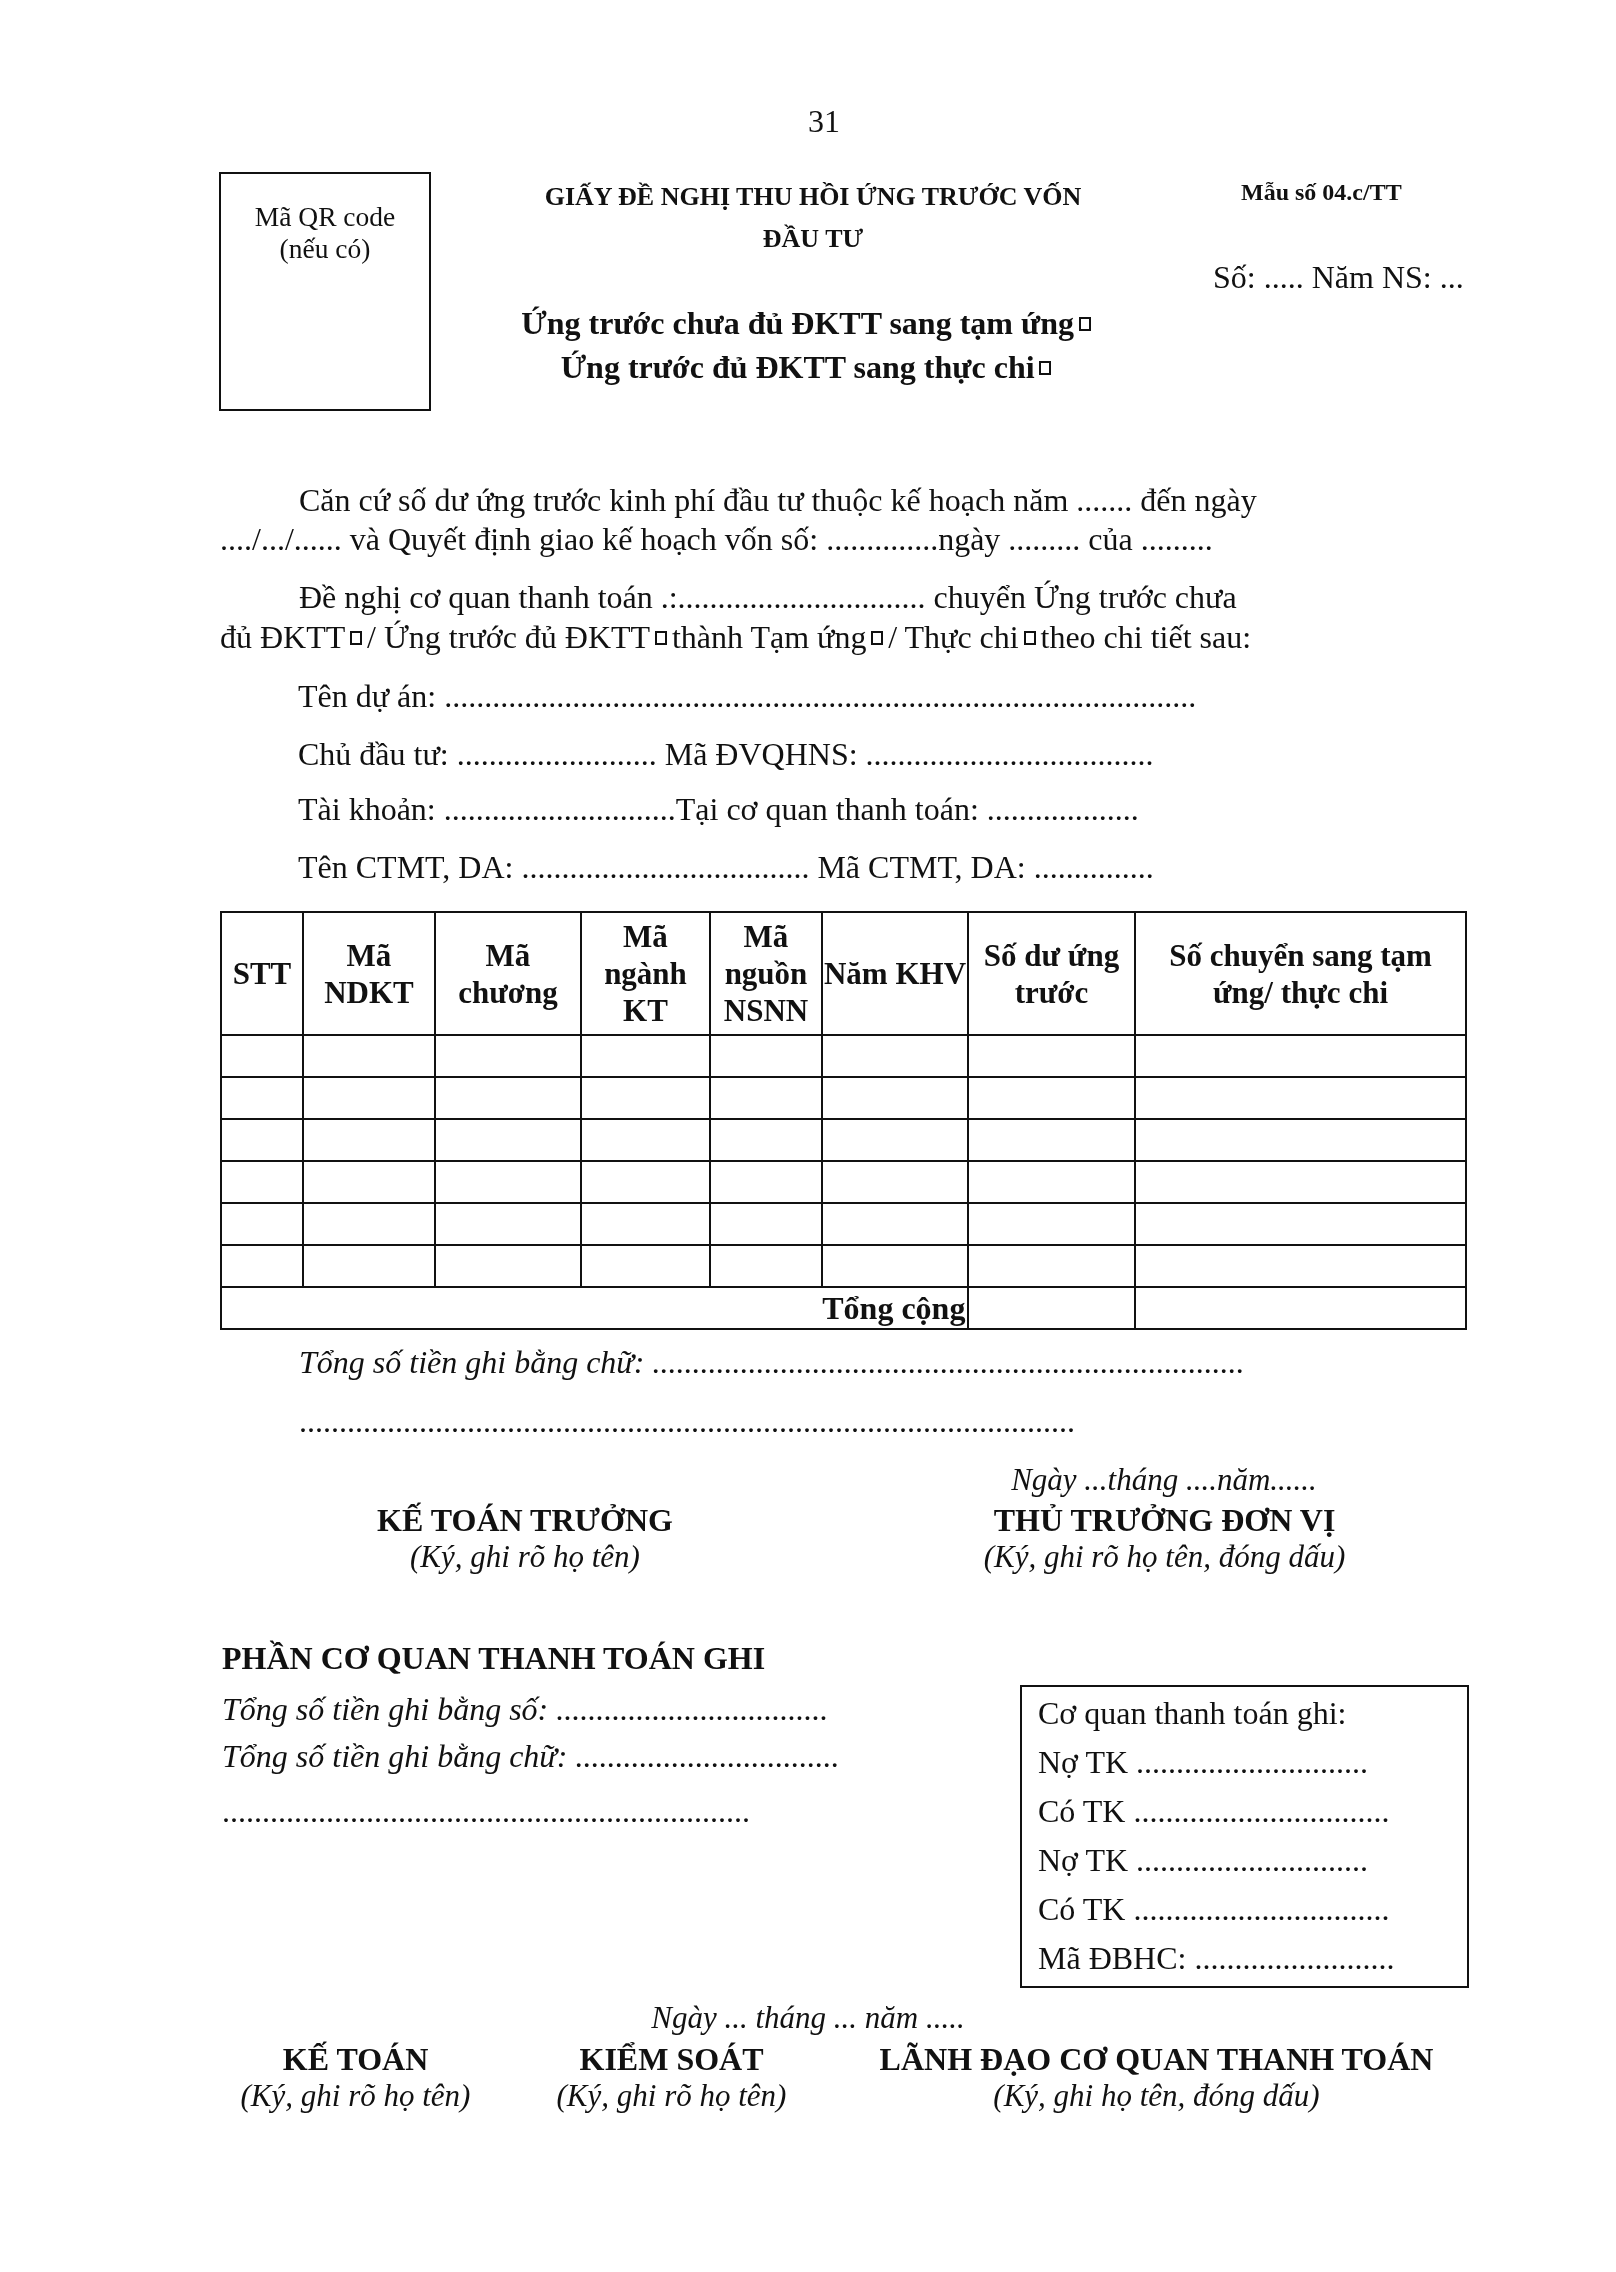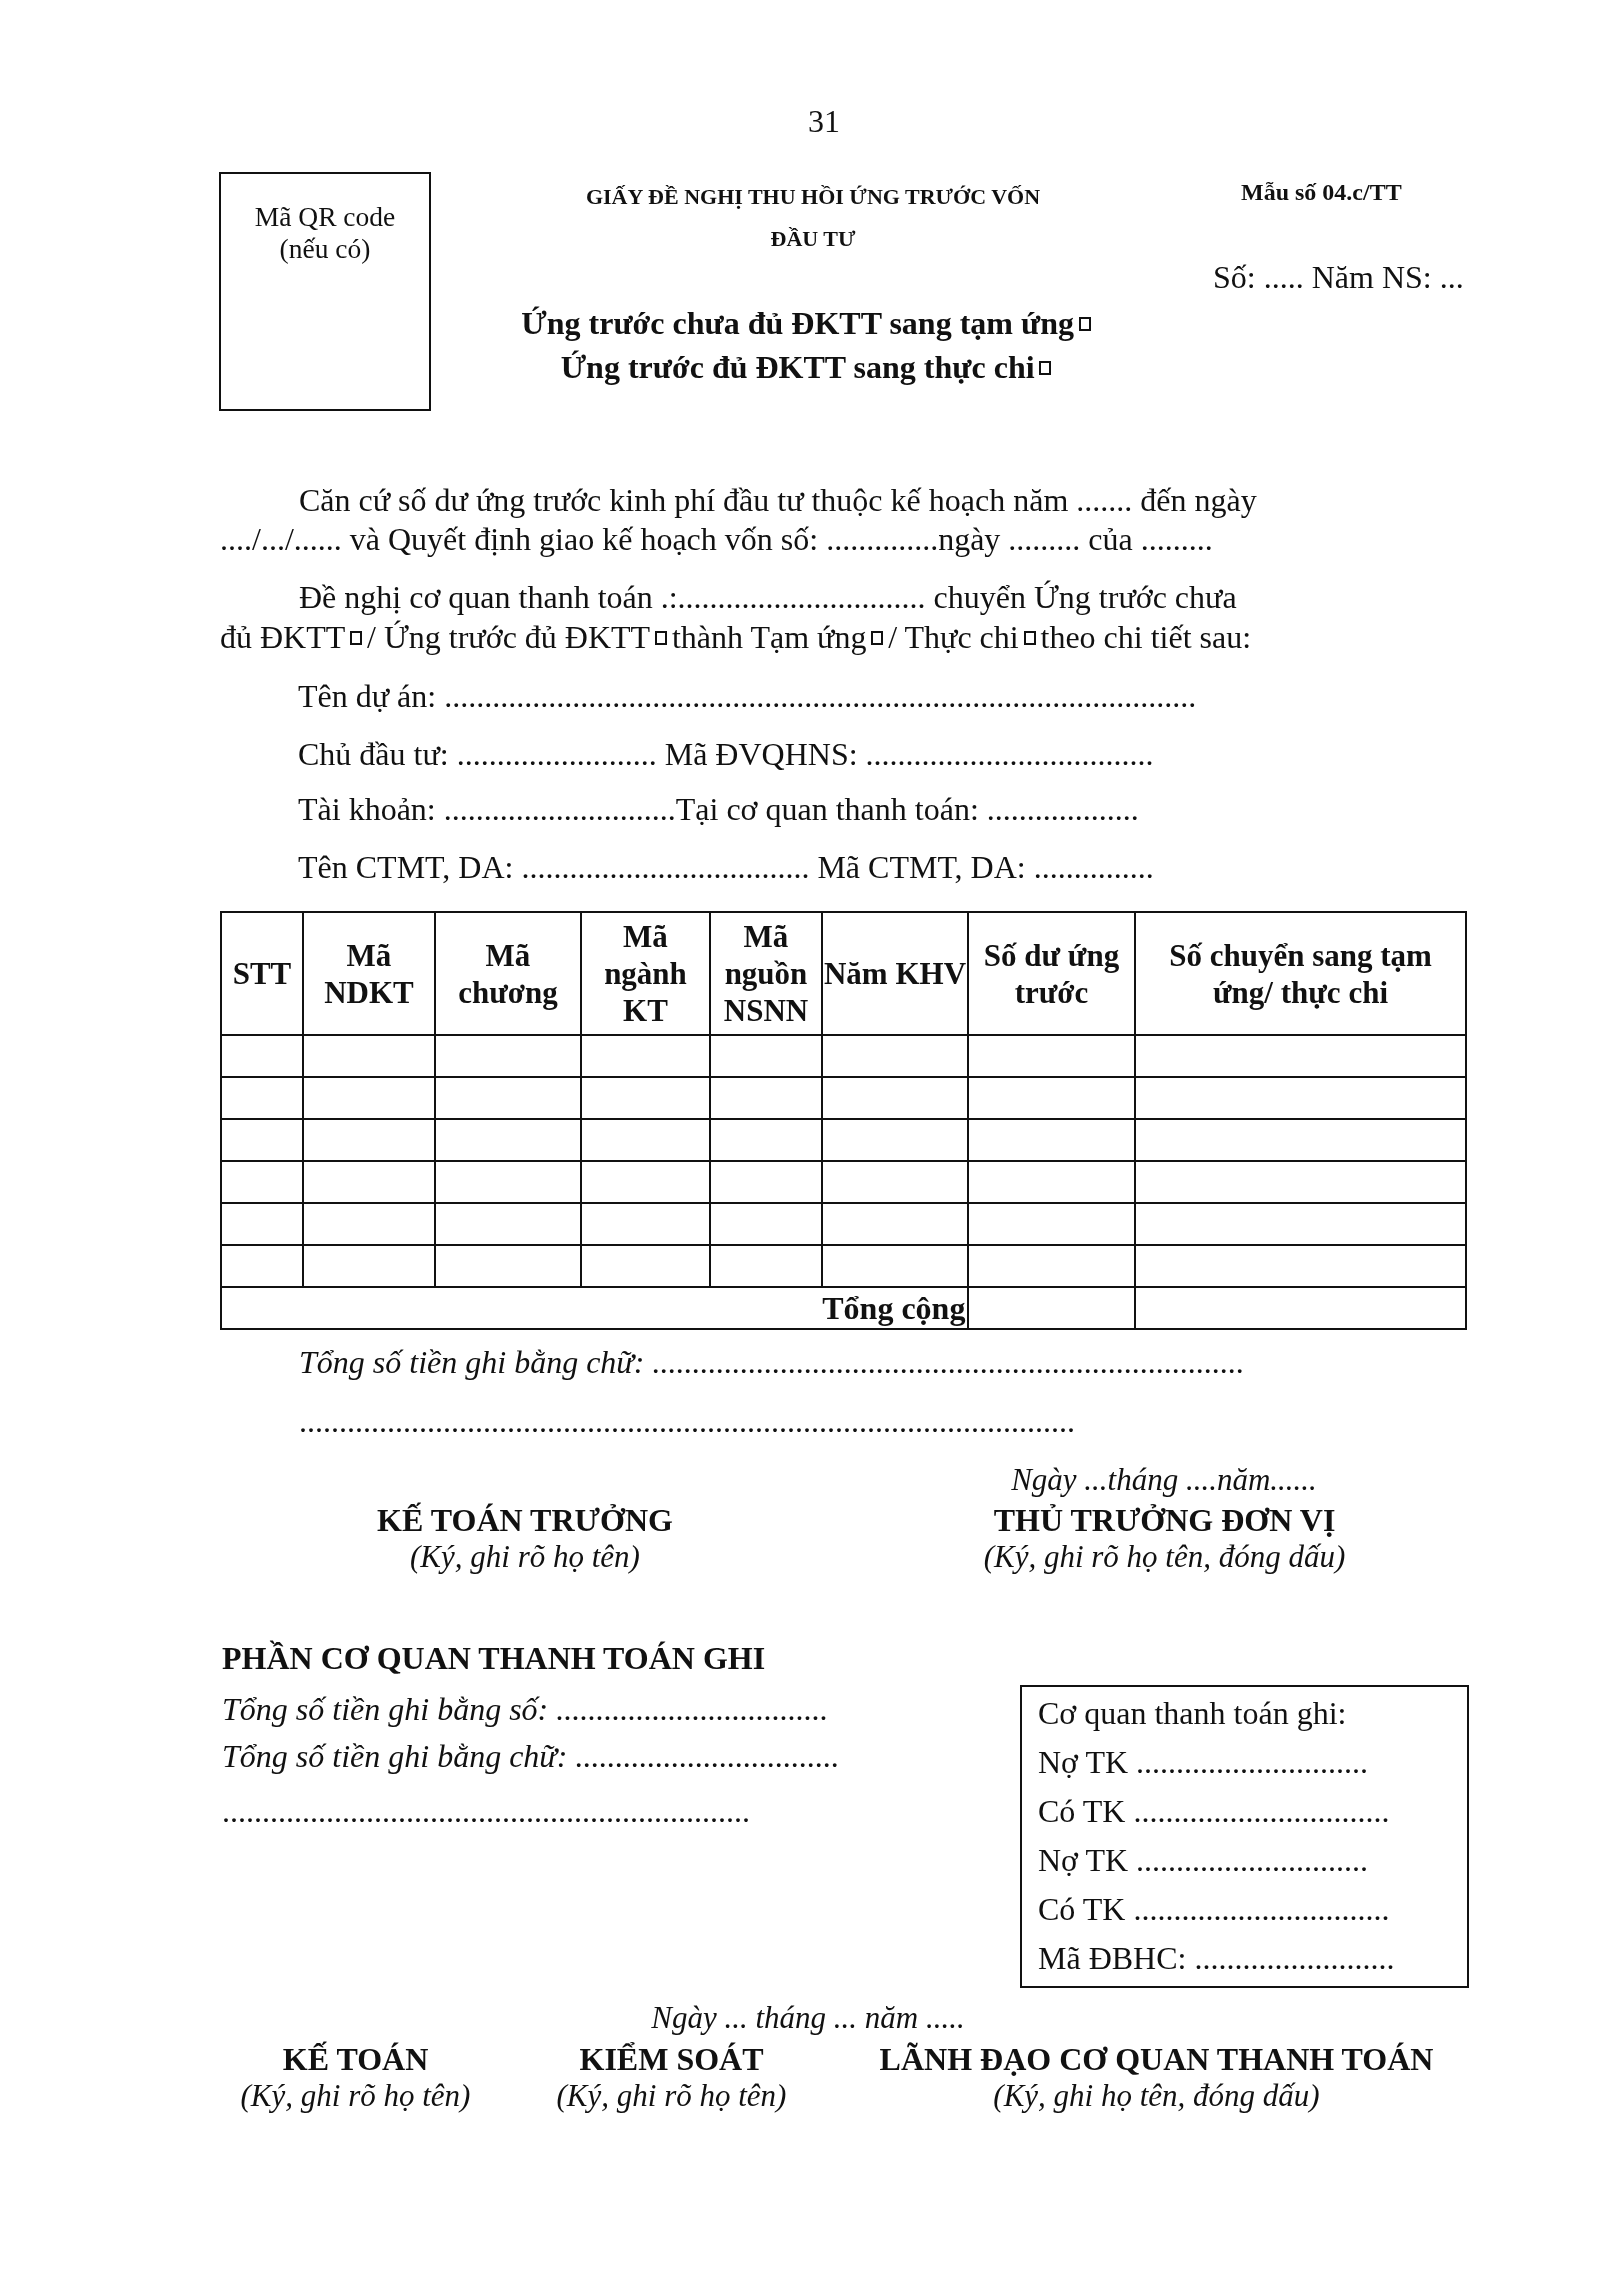--- a/index.html
+++ b/index.html
@@ -12,21 +12,21 @@
          vertical-align: middle; margin: 0 4.9px; box-sizing: border-box; position: relative; top: -2.4px; }
 
   #page-number { left: 808px; top: 103px; font-size: 32px; }
 
   #left-box { position: absolute; left: 219px; top: 172px; width: 212px; height: 239px;
               border: 2.4px solid #111; box-sizing: border-box; }
   #left-box .cell { height: 50%; display: flex; align-items: center; justify-content: center;
                     text-align: center; font-size: 27.5px; line-height: 32px; box-sizing: border-box; }
   #left-box .cell + .cell { border-top: 2.4px solid #111; }
 
-  #title { left: 445px; top: 176px; width: 736px; text-align: center; font-size: 22px;
+  #title { left: 445px; top: 176px; width: 736px; text-align: center; font-size: 26px;
            font-weight: bold; line-height: 42px; white-space: normal; }
   #form-code { left: 1241px; top: 179px; font-size: 24px; font-weight: bold; }
   #doc-number { left: 1213px; top: 259px; font-size: 32px; }
   #subtitle { left: 453px; top: 301px; width: 711px; text-align: center; font-size: 32px;
               font-weight: bold; line-height: 44px; white-space: normal; }
 
   .line { position: absolute; font-size: 32px; white-space: nowrap; }
 
   table#detail-table { position: absolute; left: 220px; top: 911px; width: 1243px;
            border-collapse: collapse; table-layout: fixed; }

